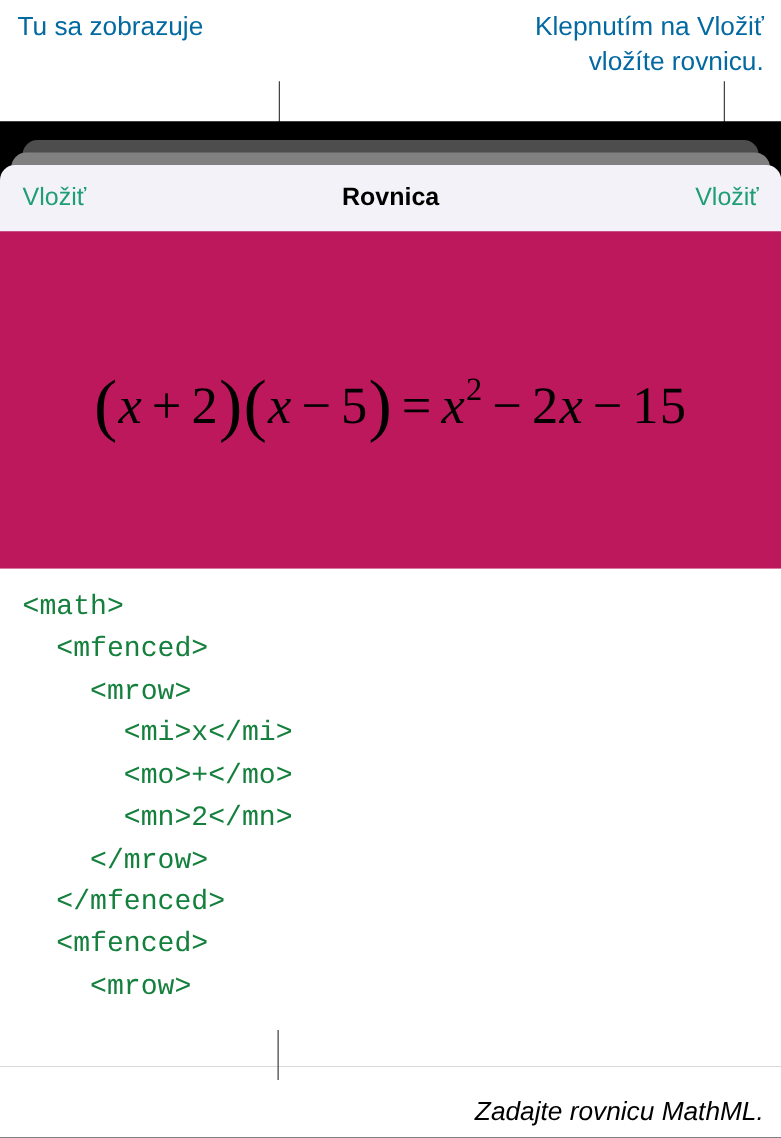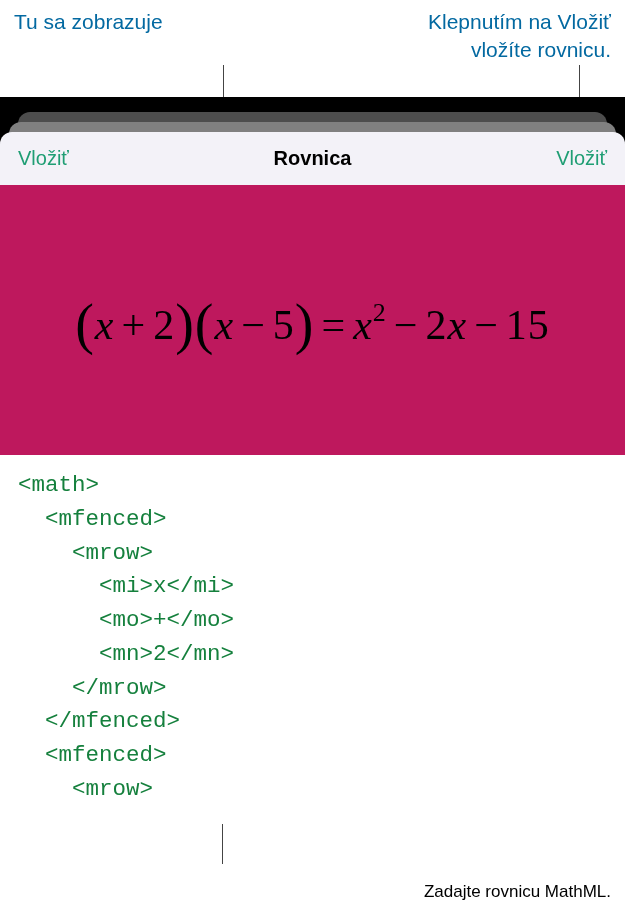--- a/index.html
+++ b/index.html
@@ -147,23 +147,24 @@
       font-size: 22.5px;
       color: #15803d;
       white-space: pre;
       line-height: 1.5;
       overflow: hidden;
     }
     .callout-bottom {
       position: absolute;
       bottom: 8px;
       right: 14px;
-      font-size: 17px;
+      font-size: 21px;
       color: #000;
       text-align: right;
+      font-style: italic;
     }
     .callout-line-bottom {
       position: absolute;
       left: 222px;
       bottom: 46px;
       width: 1px;
       height: 40px;
       background: #444;
     }
   </style>

